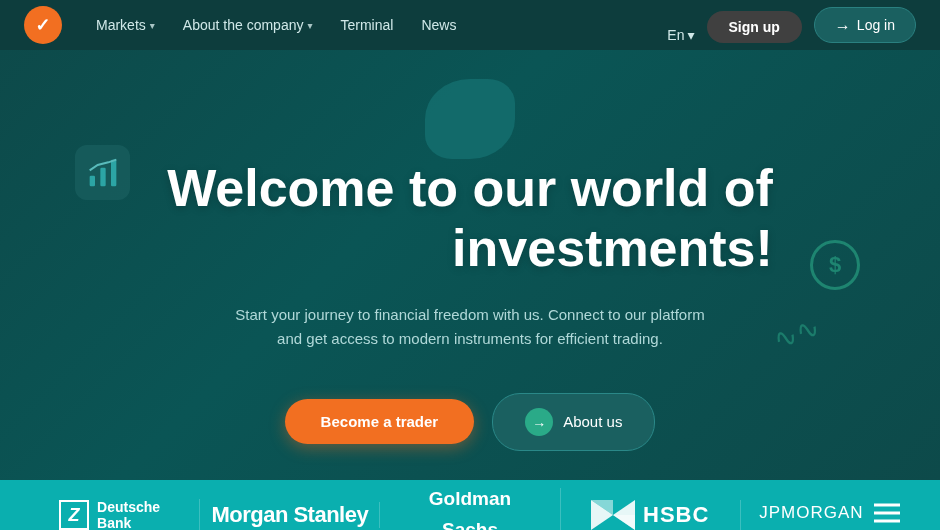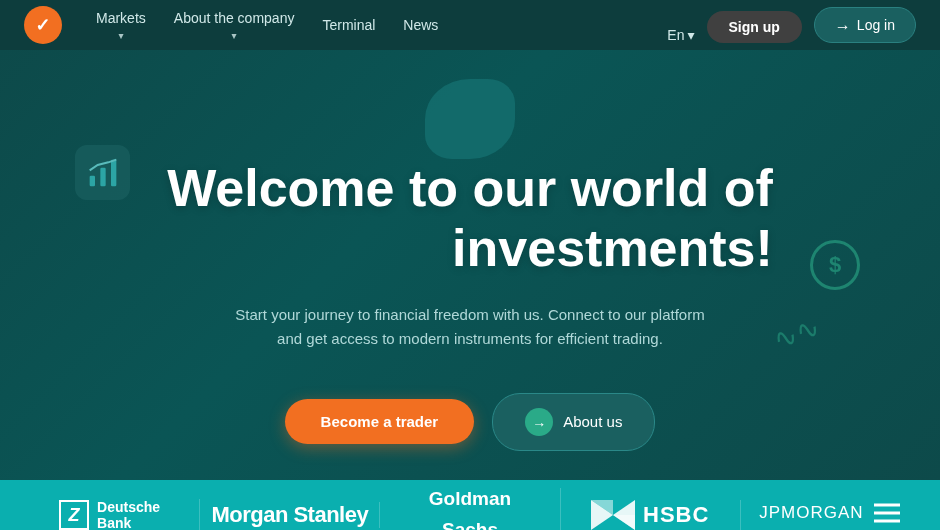--- a/index.html
+++ b/index.html
@@ -52,21 +52,20 @@
 
     .nav-link {
       color: #d0e8e8;
       font-size: 14px;
       cursor: pointer;
       display: flex;
       align-items: center;
       gap: 4px;
       white-space: nowrap;
       text-decoration: none;
-      flex-direction: column;
     }
 
     .nav-link .chevron {
       font-size: 10px;
       opacity: 0.8;
     }
 
     .nav-right {
       display: flex;
       align-items: flex-end;

